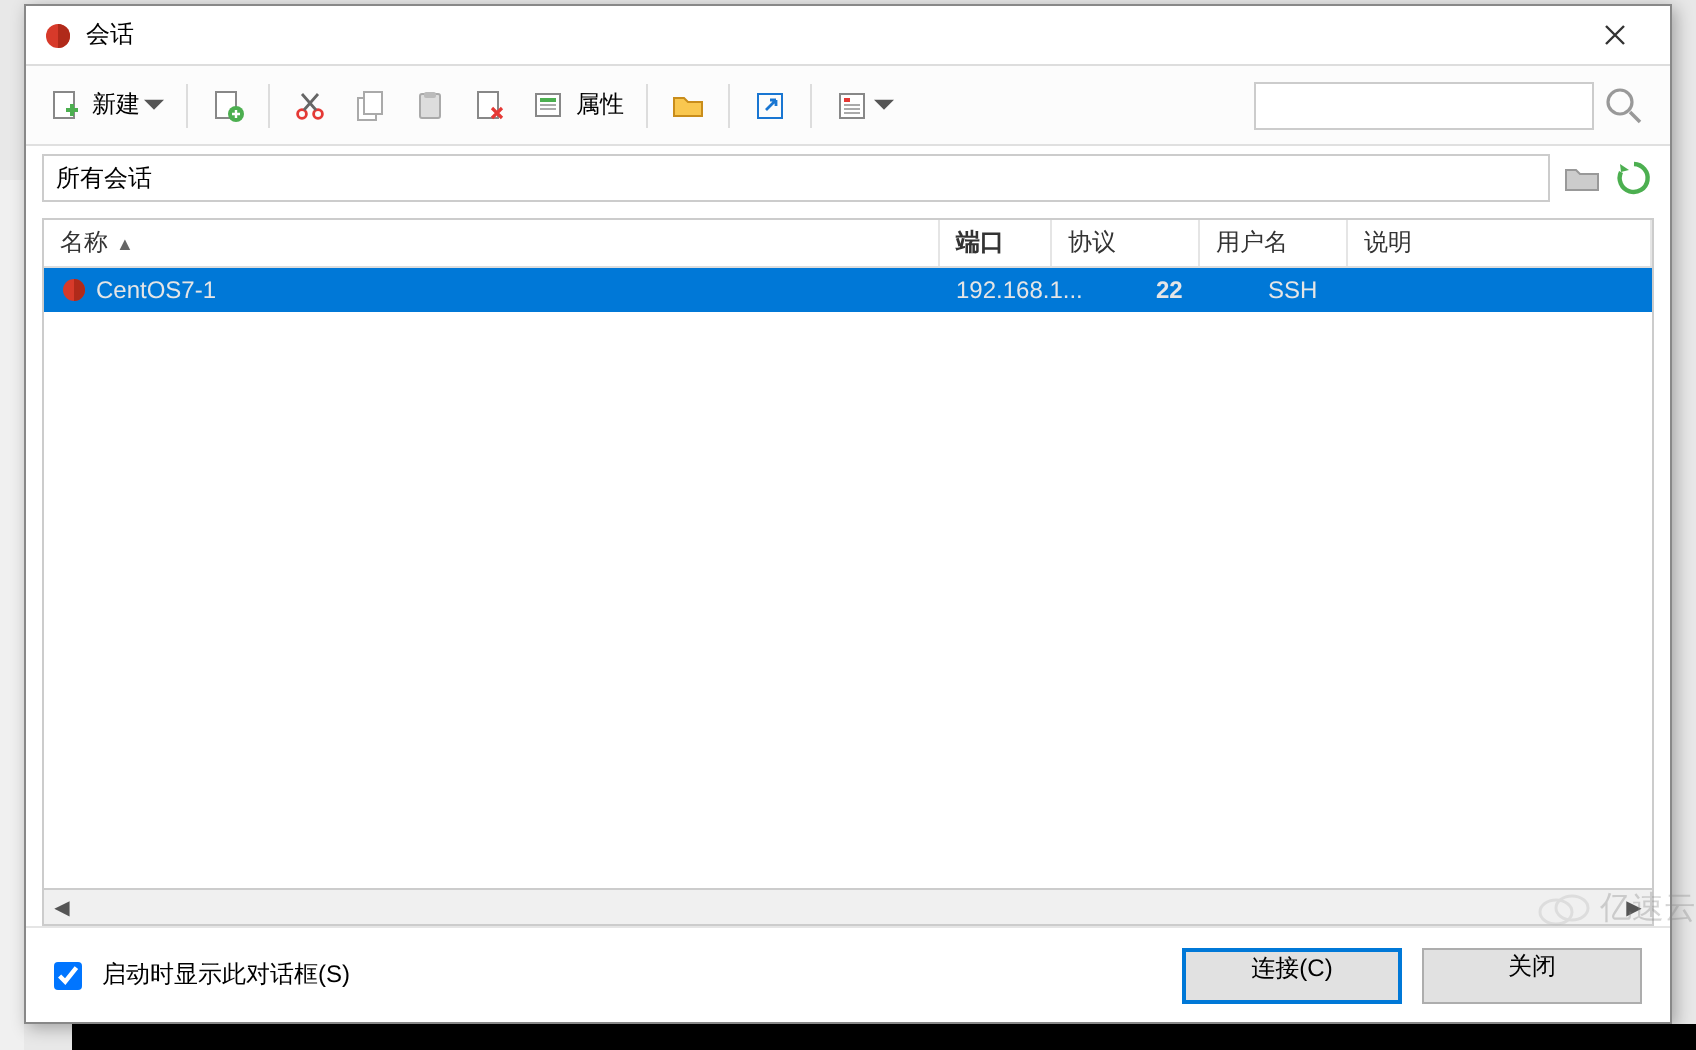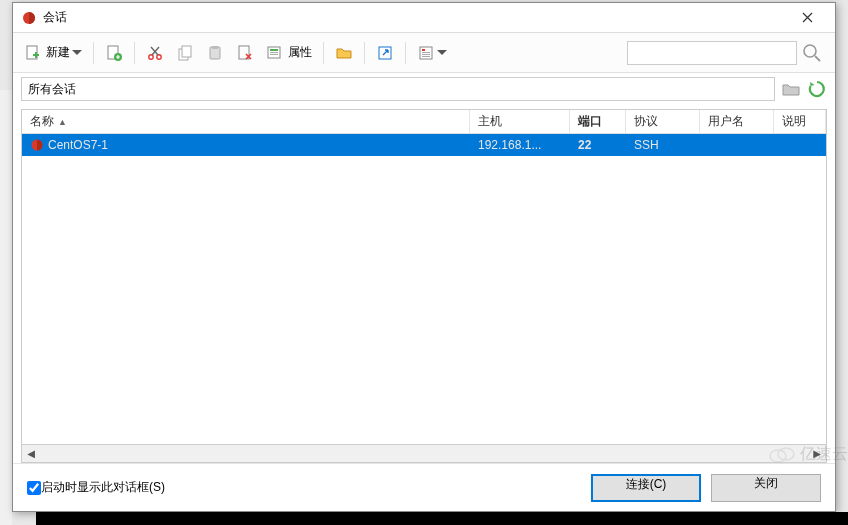--- a/index.html
+++ b/index.html
@@ -39,21 +39,21 @@
 .c-port { width: 56px; font-weight: bold; }
 .c-proto { width: 74px; }
 .c-user { width: 74px; }
 .c-desc { flex: 1; }
 
 .hscroll { height: 18px; margin: 0 8px; border: 1px solid #ccc; border-top: none; background: #f4f4f4; display: flex; align-items: center; }
 .hscroll .sbtn { width: 18px; height: 100%; display: flex; align-items: center; justify-content: center; cursor: pointer; background: #f0f0f0; font-size: 10px; color: #555; }
 .hscroll .strack { flex: 1; height: 100%; background: #f0f0f0; }
 
 .footer { height: 48px; display: flex; align-items: center; padding: 0 14px; gap: 10px; border-top: 1px solid #e5e5e5; background: #fff; }
-.footer .chk { display: flex; align-items: center; gap: 0; font-size: 12px; cursor: pointer; }
+.footer .chk { display: flex; align-items: center; gap: 10px; font-size: 12px; cursor: pointer; }
 .footer .chk input { width: 14px; height: 14px; }
 .footer .spacer { flex: 1; }
 .footer .btn { width: 110px; height: 28px; border: 1px solid #adadad; background: #e1e1e1; font-size: 12px; cursor: pointer; display: flex; align-items: flex-start; justify-content: center; }
 .footer .btn.primary { border: 2px solid #0078d7; background: #e1e1e1; }
 
 .watermark { position: absolute; right: 0; bottom: 60px; opacity: 0.35; font-size: 16px; color: #888; pointer-events: none; display: flex; align-items: center; gap: 4px; }
 .bgstrip { position: absolute; left: 0; top: 90px; width: 12px; bottom: 0; background: #f0f0f0; }
 .bgdark { position: absolute; left: 36px; top: 512px; right: 0; height: 13px; background: #000; }
 </style>
 </head>
@@ -182,23 +182,20 @@
         <path d="M10 3 A7 7 0 1 1 3.5 7" fill="none" stroke="#4caf50" stroke-width="2.2"></path>
         <path d="M3 3 L3.5 7 L7.5 6" fill="#4caf50"></path>
       </svg>
   </div>
 
   <div class="listview">
     <div class="lv-header">
       <div class="col c-name">
           <span>名称</span>
           <span class="sort-arrow">▲</span>
-        </div>
-      <div class="col c-host">
-          <span>主机</span>
         </div>
       <div class="col c-port">
           <span>端口</span>
         </div>
       <div class="col c-proto">
           <span>协议</span>
         </div>
       <div class="col c-user">
           <span>用户名</span>
         </div>

